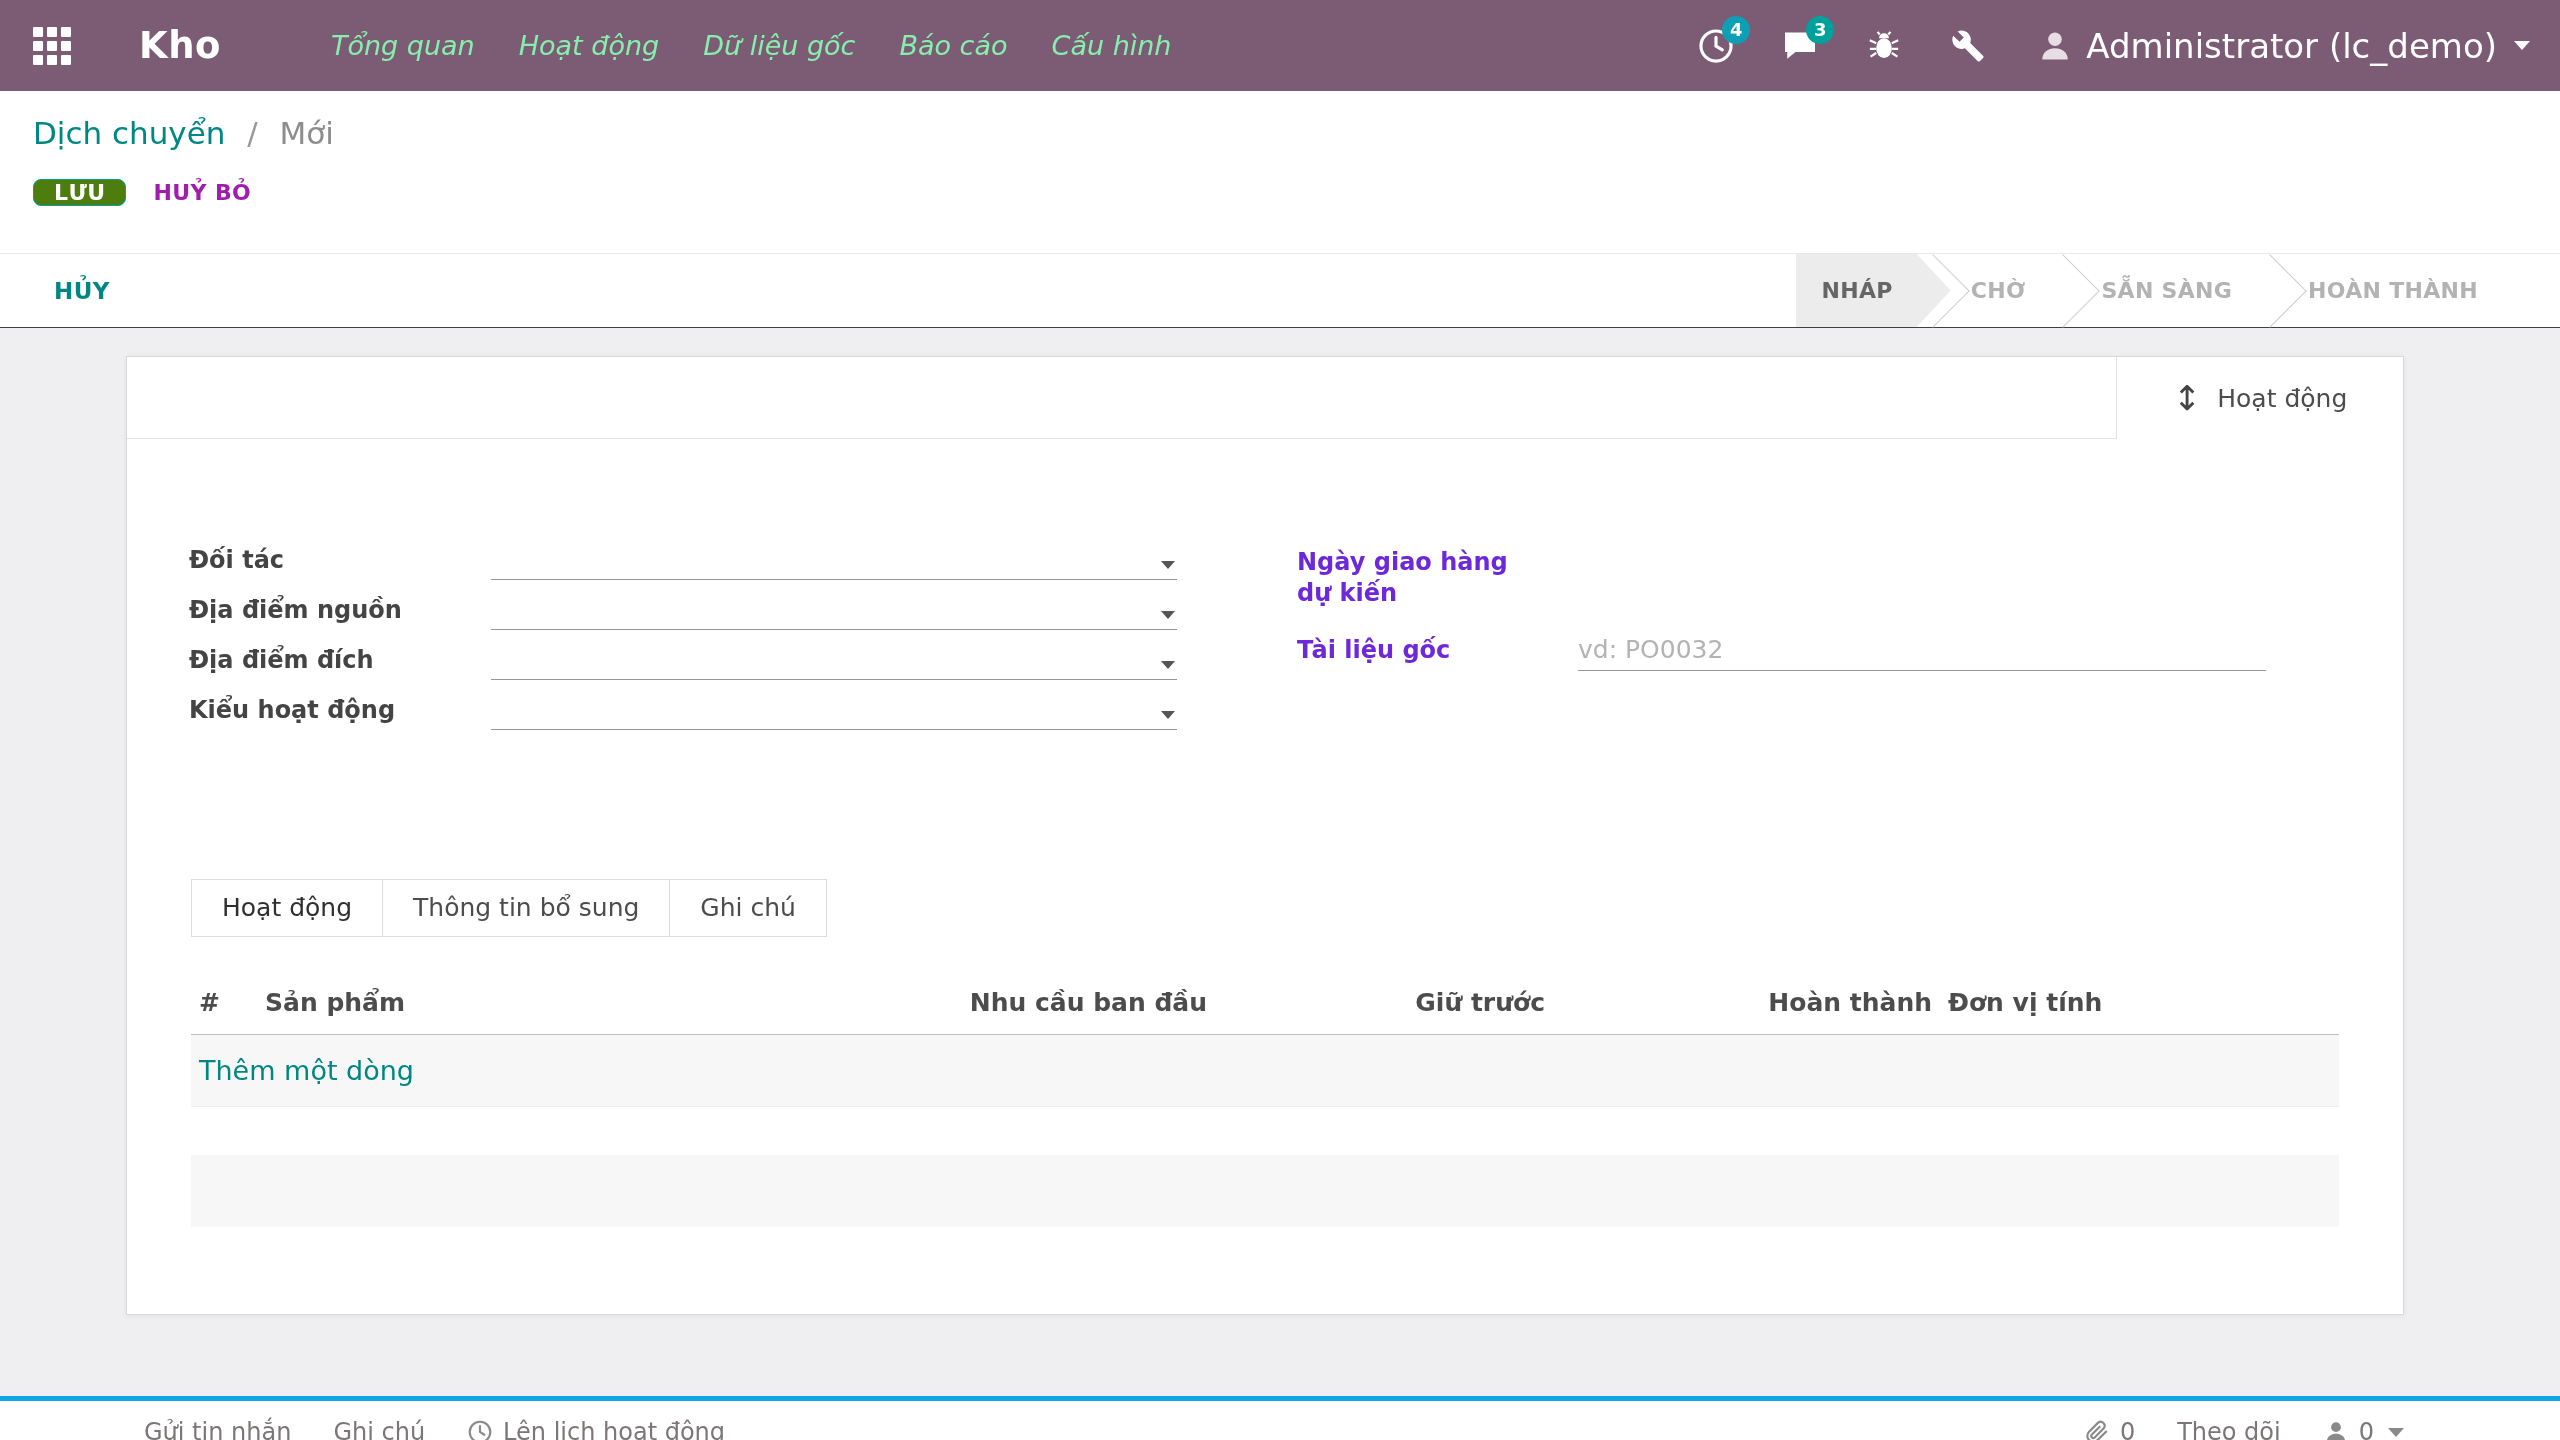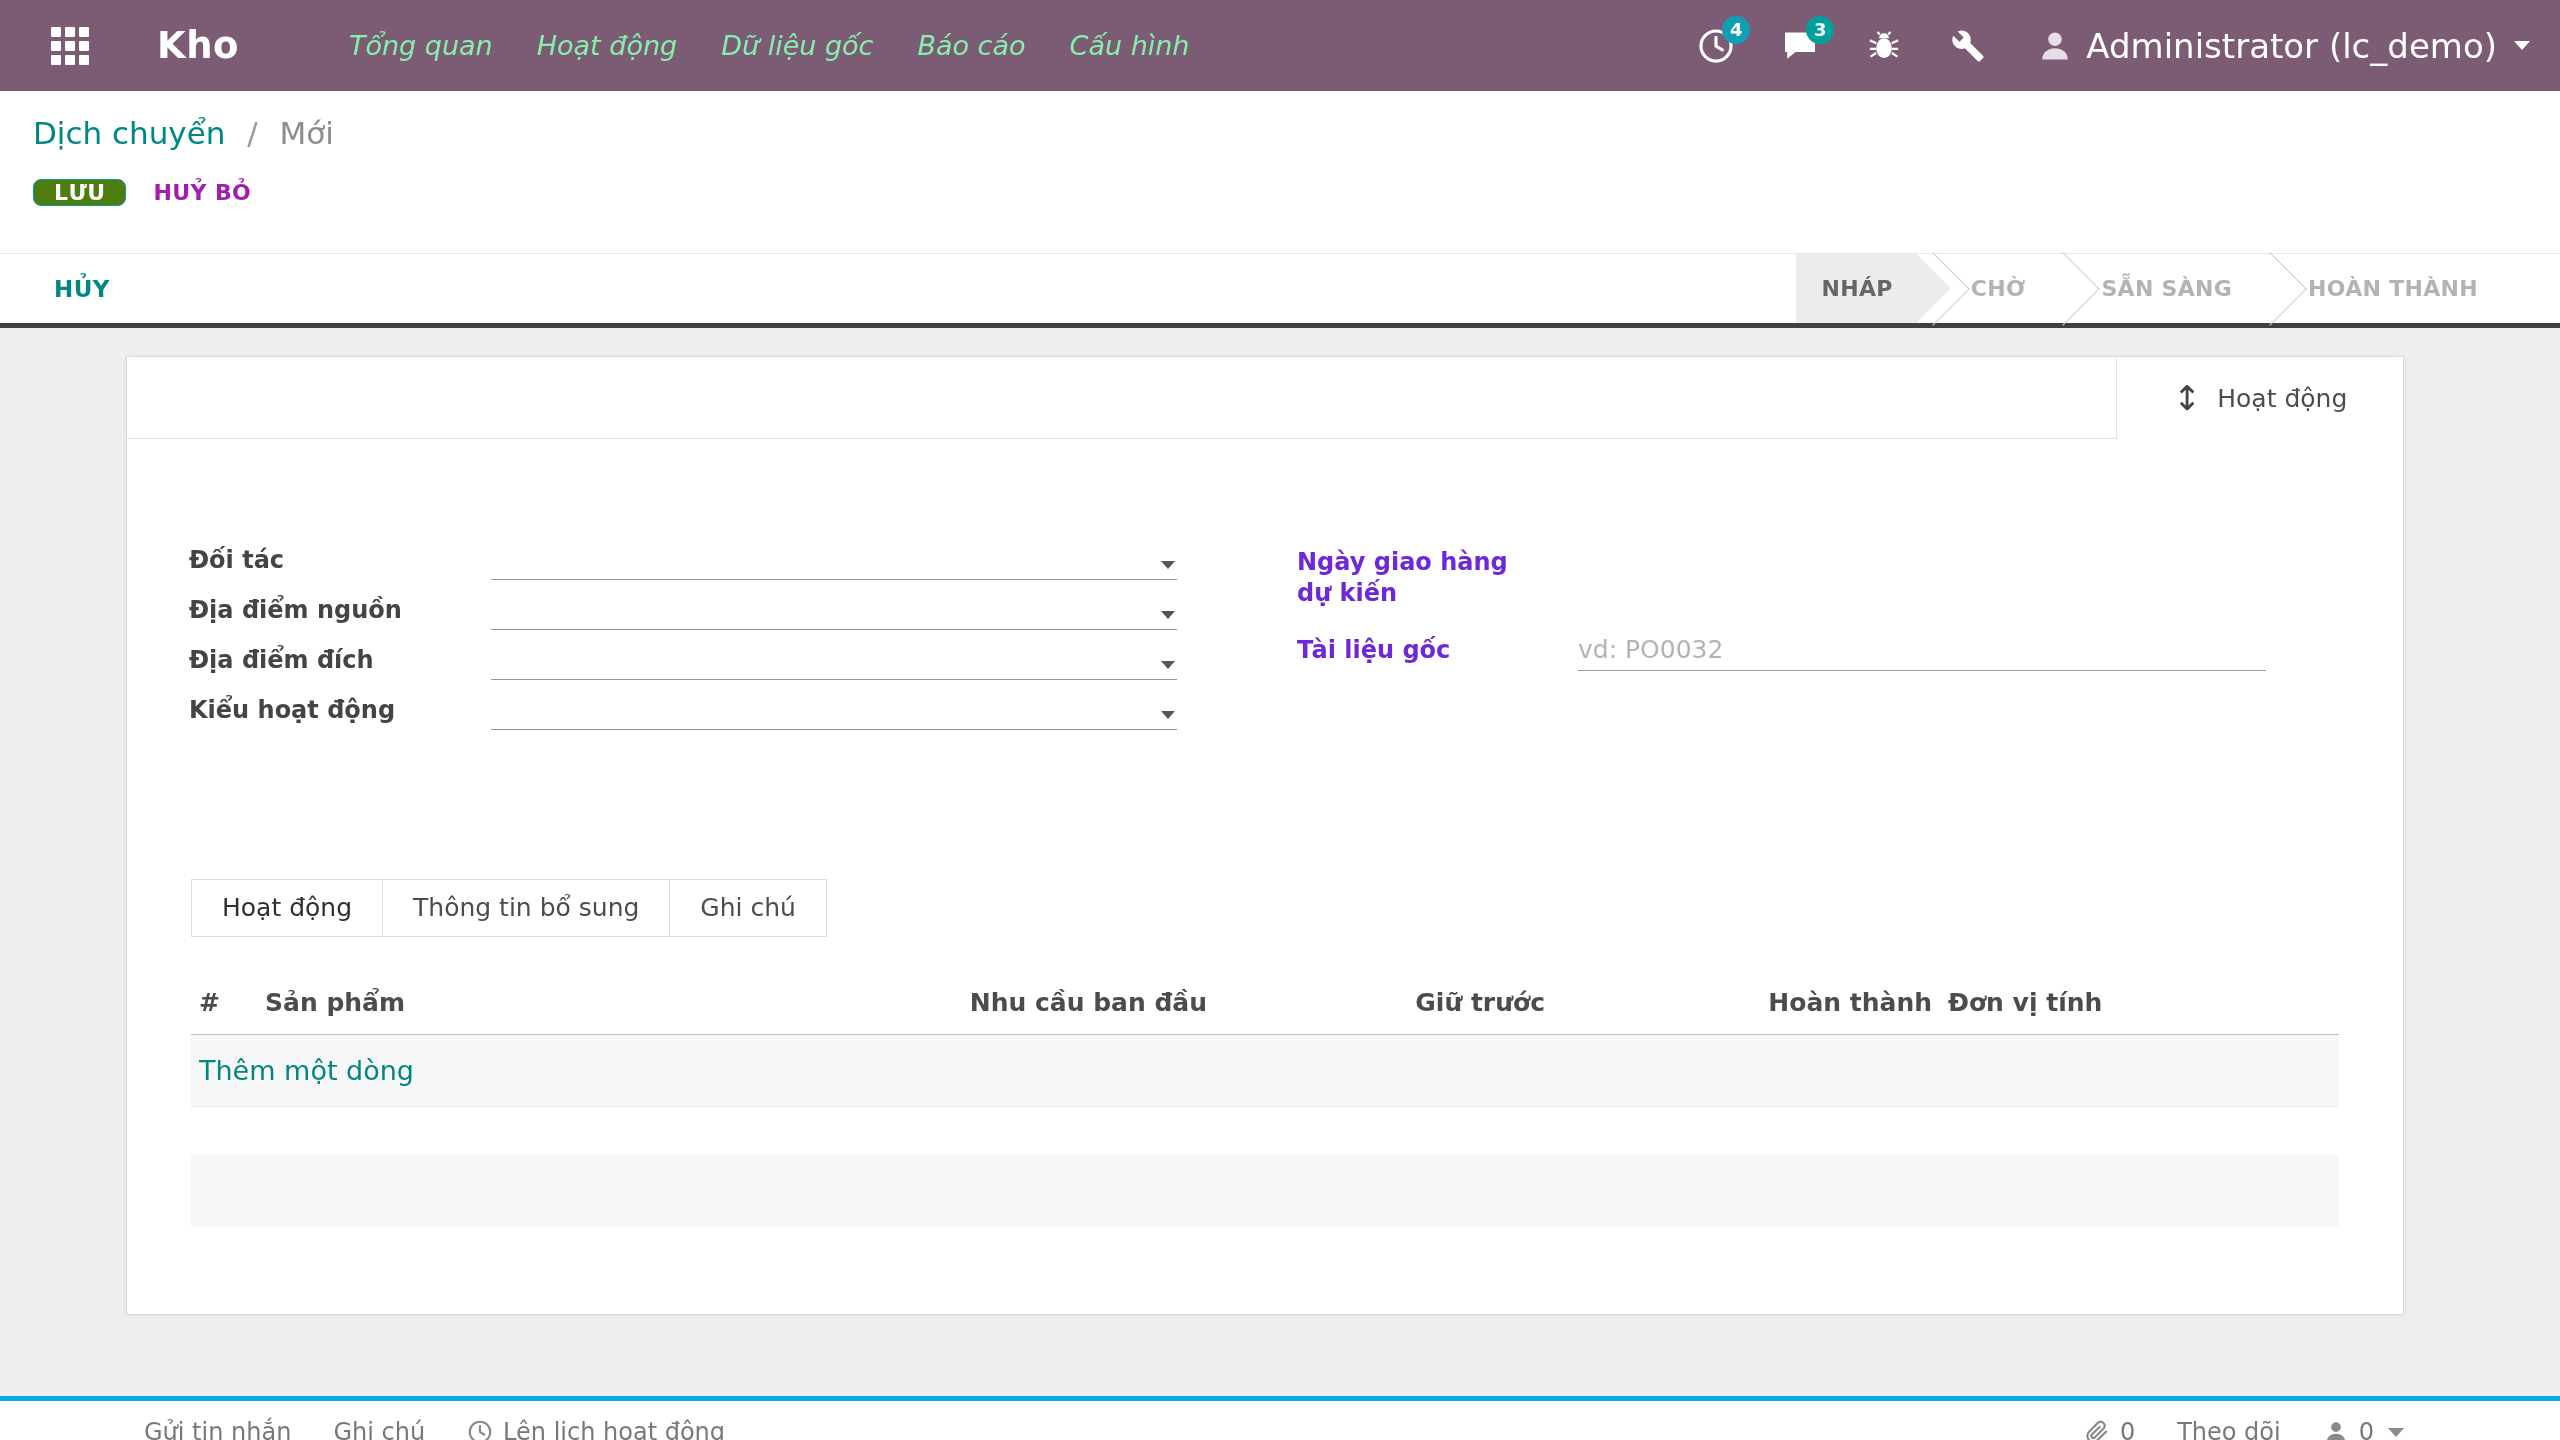--- a/index.html
+++ b/index.html
@@ -1,21 +1,21 @@
 <!DOCTYPE html>
 <html><head>
 <meta charset="utf-8">
 <style>
   * { margin:0; padding:0; box-sizing:border-box; }
   html,body { width:2560px; height:1440px; }
   body { font-family:"DejaVu Sans","Liberation Sans",sans-serif; background:#fff; overflow:hidden; }
   .screen { position:relative; width:2560px; height:1440px; overflow:hidden; background:#fff; }
 
   
-  .topbar { height:91px; background:#7c5b74; display:flex; align-items:center; padding:0 30px 0 51px; color:#fff; }
+  .topbar { height:91px; background:#7c5b74; display:flex; align-items:center; padding:0 30px 0 33px; color:#fff; }
   .apps-grid { display:grid; grid-template-columns:repeat(3,10px); grid-template-rows:repeat(3,10px); gap:4px; cursor:pointer; flex:0 0 auto; }
   .apps-grid i { background:#fff; border-radius:1px; display:block; }
   .brand { font-size:37px; font-weight:bold; margin-left:68px; letter-spacing:.5px; }
   .menu { display:flex; margin-left:88px; height:100%; align-items:center; }
   .menu .menu-item { font-size:27px; color:#86efac; text-decoration:none; padding:0 22px; line-height:91px; cursor:pointer; white-space:nowrap;font-style:italic; }
   .systray { margin-left:auto; display:flex; align-items:center; gap:42px; }
   .tray-icon { position:relative; width:42px; height:42px; display:flex; align-items:center; justify-content:center; cursor:pointer; }
   .badge { position:absolute; top:-9px; right:-13px; min-width:28px; height:28px; border-radius:14px; font-size:18px; line-height:1;
            display:flex; align-items:center; justify-content:center; padding:0 7px; color:#fff; font-weight:bold; }
   .badge.b-act { background:#0f9fb4; }
@@ -29,21 +29,21 @@
   .breadcrumb .bc-link { color:#008784; text-decoration:none; cursor:pointer; }
   .breadcrumb .bc-sep { color:#9a9a9a; margin:0 12px; }
   .breadcrumb .bc-cur { color:#8d8d8d; }
   .cp-buttons { margin-top:26px; display:flex; align-items:center; }
   .btn-primary { background:#4d7c0f; color:#fff; border:1px solid #00a09d; font-size:22px; font-weight:bold;
                  padding:0 20px; border-radius:8px; font-family:inherit; cursor:pointer; letter-spacing:.4px; }
   .btn-flat { background:none; border:none; color:#a21caf; font-size:22px; font-weight:bold; font-family:inherit;
               margin-left:27px; cursor:pointer; letter-spacing:.4px; }
 
   
-  .statusbar { height:75px; border-top:1px solid #e8e8e8; border-bottom:5px solid #404040; background:#fff;
+  .statusbar { height:75px; border-top:1px solid #e8e8e8; border-bottom:1px solid #404040; background:#fff;
                display:flex; align-items:stretch; padding-left:54px; padding-right:56px; }
   .cancel-btn { background:none; border:none; color:#008784; font-weight:bold; font-size:23px; font-family:inherit;
                 align-self:center; cursor:pointer; letter-spacing:.4px; }
   .steps { margin-left:auto; display:flex; align-items:stretch; }
   .step { display:flex; align-items:center; padding:0 26px; font-size:22px; font-weight:bold; color:#b3b3b3;
           letter-spacing:.3px; cursor:pointer; white-space:nowrap; }
   .step.active { color:#666; background:#ececec; padding-right:58px; margin-right:-30px;
                  clip-path:polygon(0 0, calc(100% - 34px) 0, 100% 50%, calc(100% - 34px) 100%, 0 100%); }
   .chev { width:52px; height:52px; border-top:1px solid #cdcdcd; border-right:1px solid #cdcdcd;
           transform:rotate(45deg); align-self:center; margin:0 -14px; flex:0 0 auto; }

